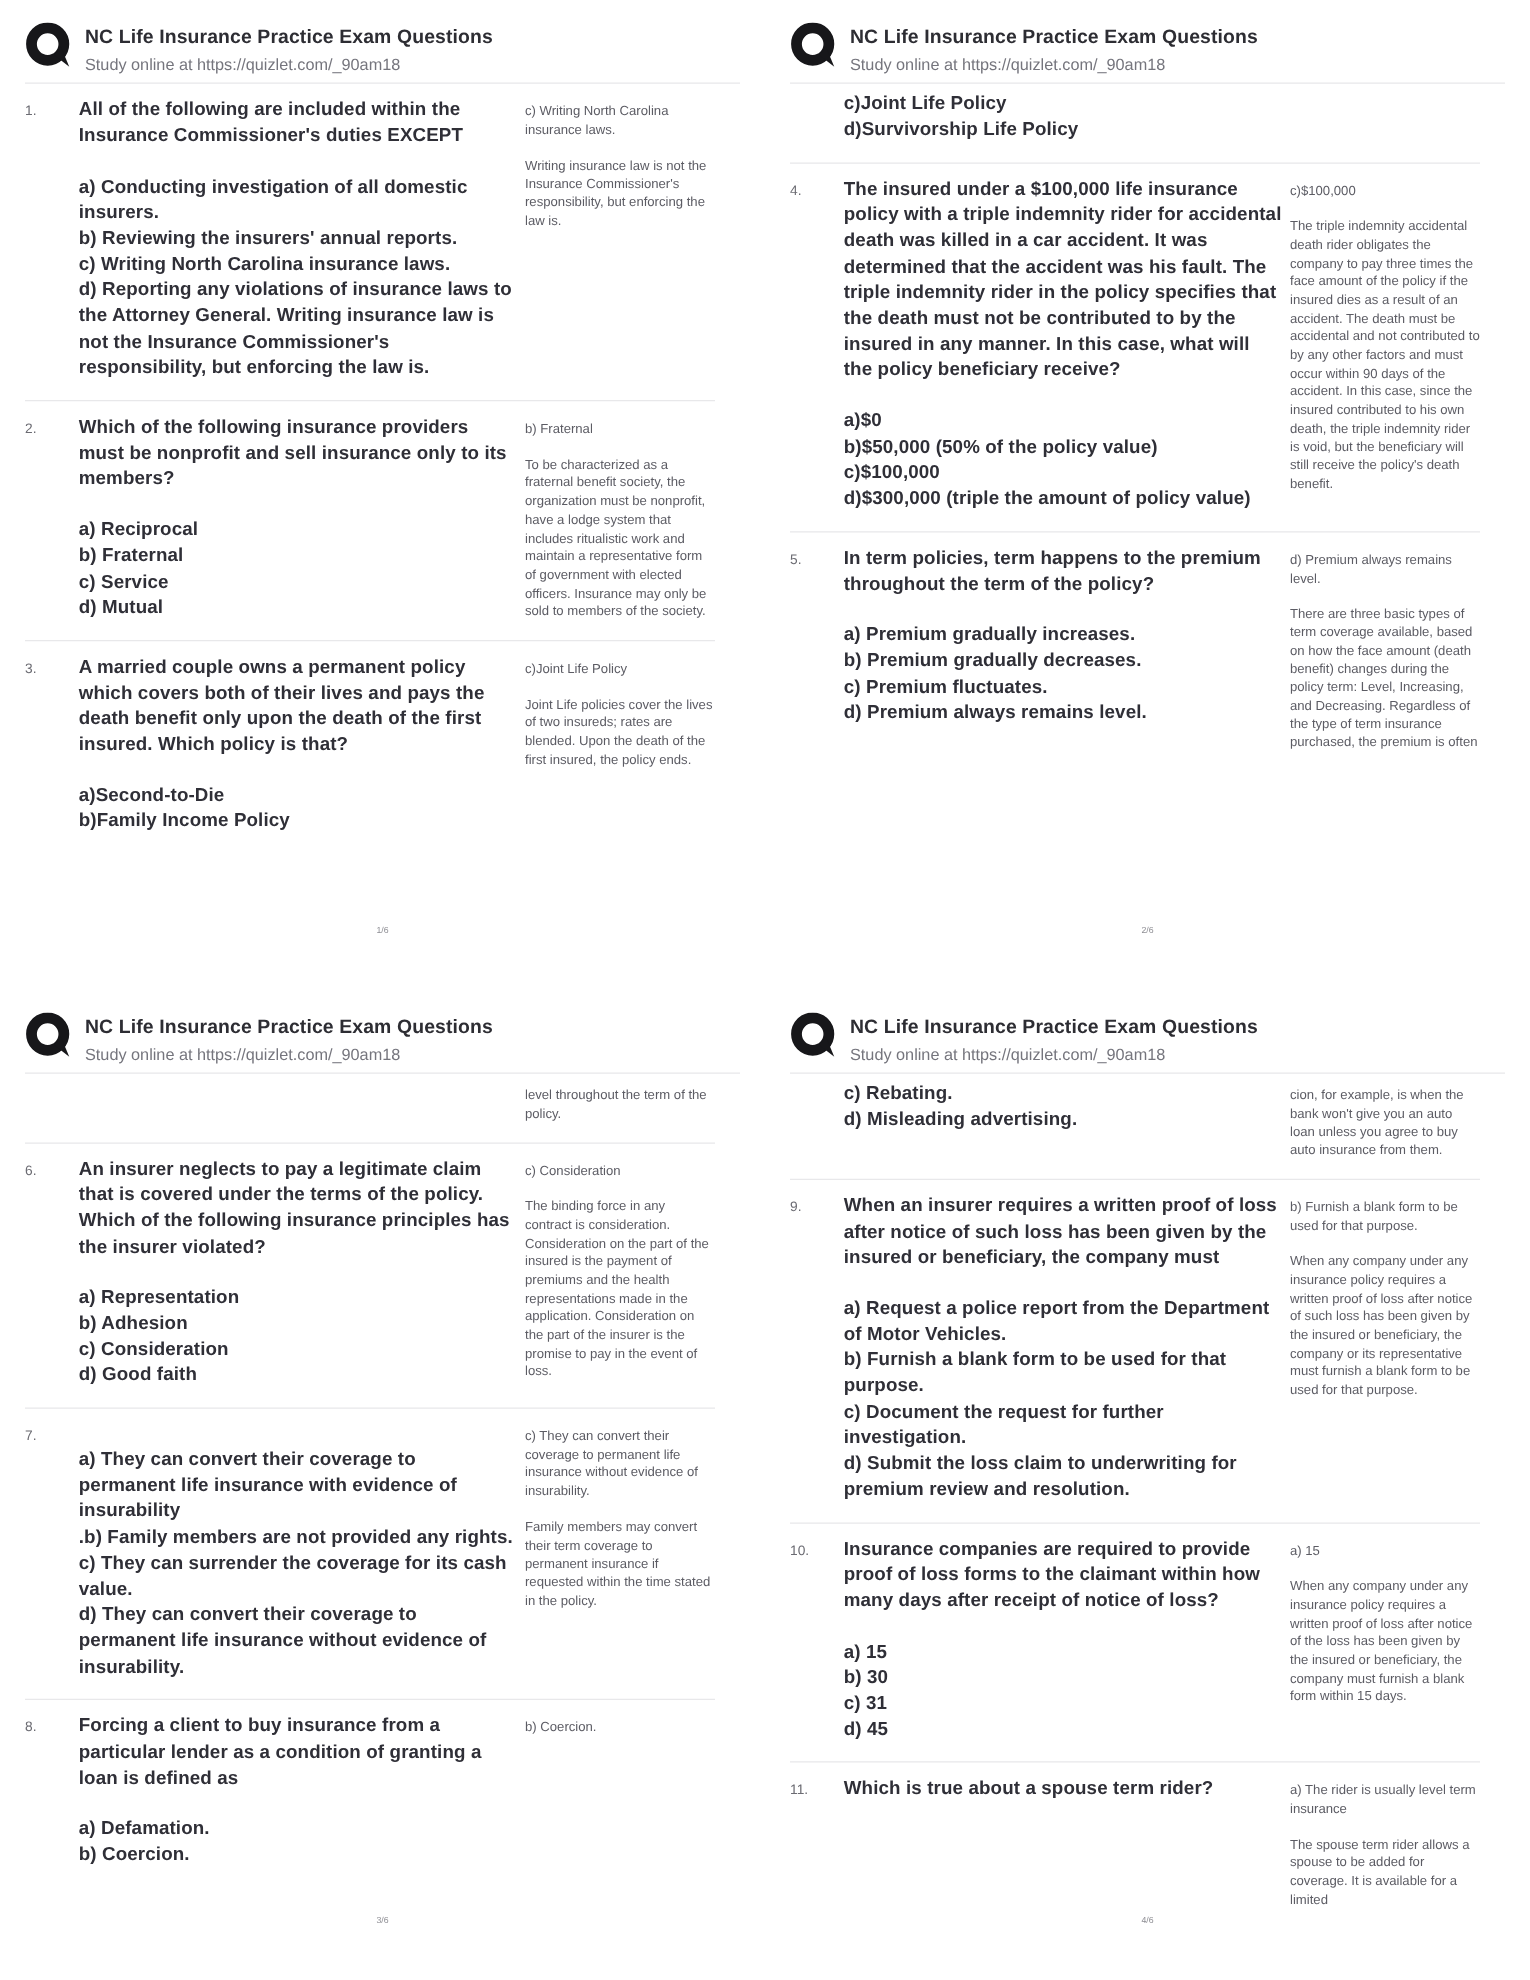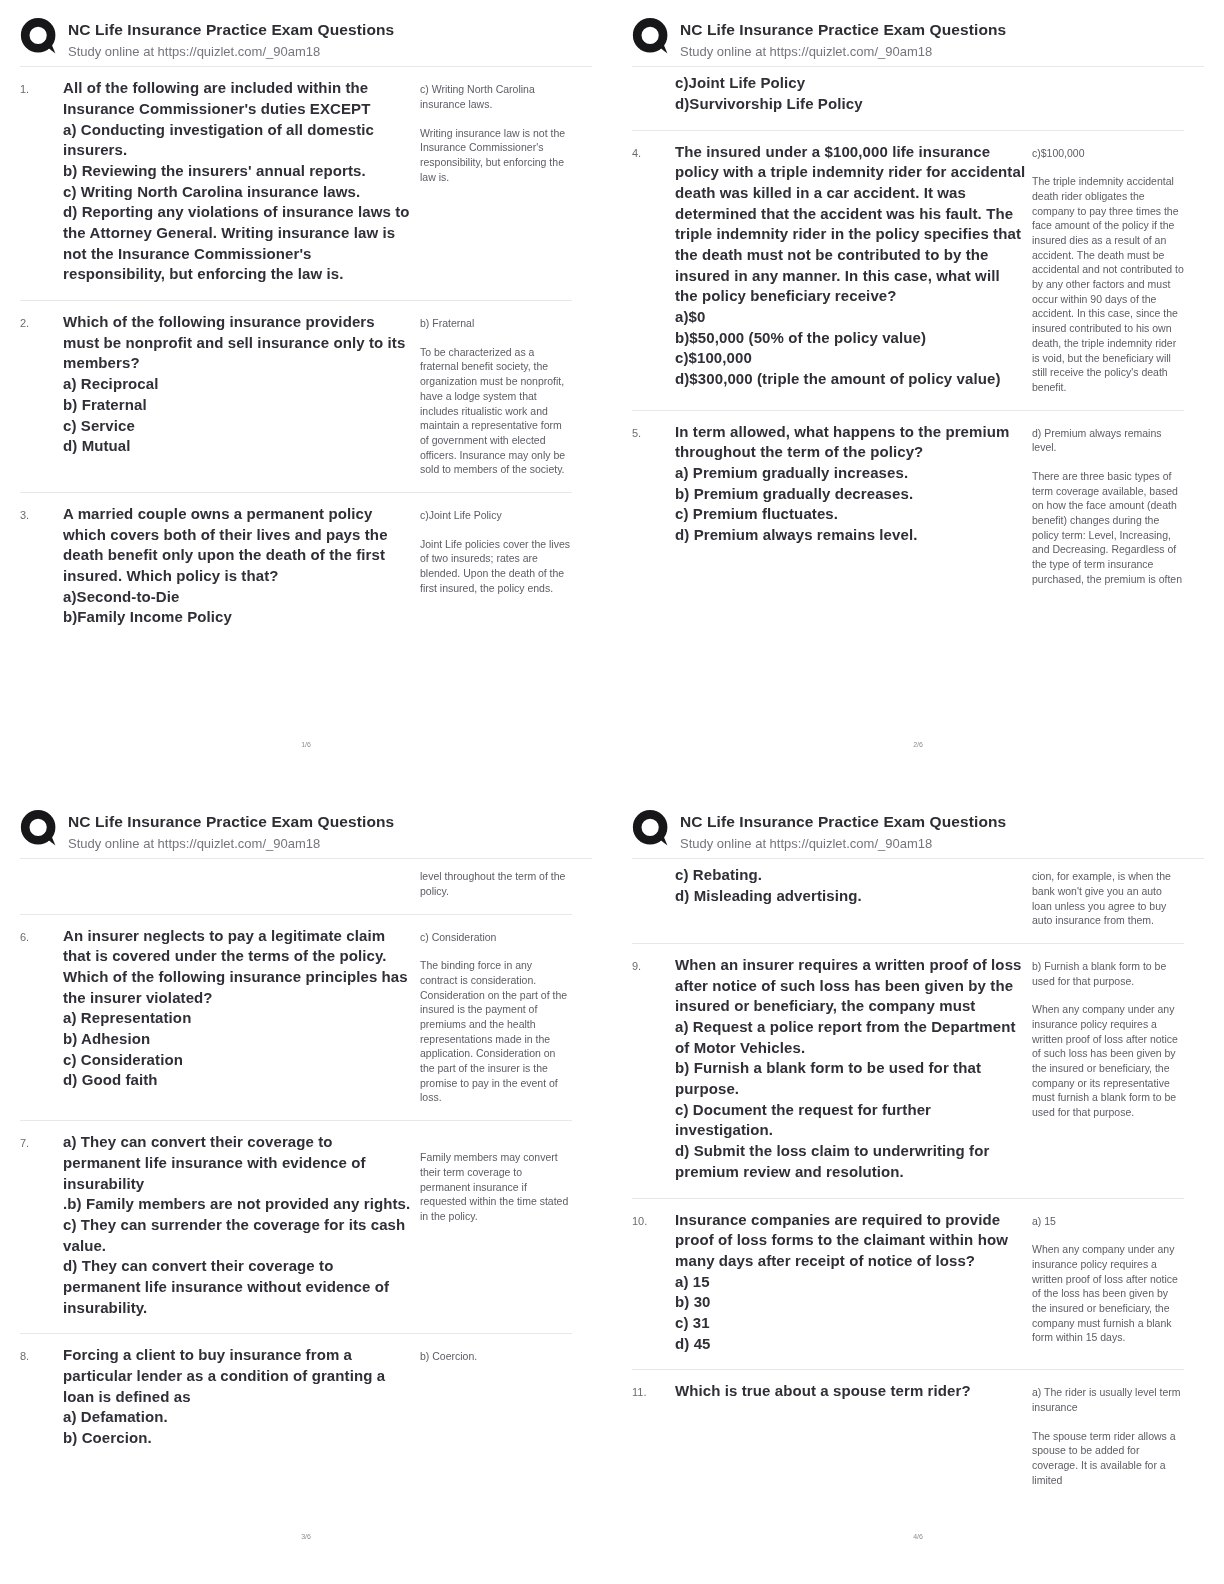--- a/index.html
+++ b/index.html
@@ -40,21 +40,21 @@
     padding:11px 0 15px 0;
   }
   .qa + .qa { border-top:1px solid #e8e8ea; }
   .qnum {
     font-size:11px; color:#6b6b72; padding-top:4px; line-height:1.4;
   }
   .qtext, .qopts {
     font-size:15px; font-weight:600; color:#2f2f37;
     line-height:1.38; white-space:pre-line; letter-spacing:0.1px;
   }
-  .qopts { }
+  .qopts { margin-top:20px; }
   .aside { padding-top:4px; }
   .ans, .expl {
     font-size:10.5px; color:#5c5c64; line-height:1.4; white-space:pre-line;
   }
   .expl { margin-top:14px; }
   .cont { padding-top:6px; }
   .cont .qopts { margin-top:0; }
   .cont .expl { margin-top:0; }
   .footer {
     position:absolute; bottom:44px; left:0; right:0;
@@ -160,21 +160,21 @@
       </div>
       <div class="aside">
         <div class="ans">c)$100,000</div>
         <div class="expl">The triple indemnity accidental death rider obligates the company to pay three times the face amount of the policy if the insured dies as a result of an accident. The death must be accidental and not contributed to by any other factors and must occur within 90 days of the accident. In this case, since the insured contributed to his own death, the triple indemnity rider is void, but the beneficiary will still receive the policy's death benefit.</div>
       </div>
     </section>
 
     <section class="qa">
       <div class="qnum">5.</div>
       <div>
-        <div class="qtext">In term allowed, what happens to the premium throughout the term of the policy?</div>
+        <div class="qtext">In term policies, term happens to the premium throughout the term of the policy?</div>
         <div class="qopts">a) Premium gradually increases.
 b) Premium gradually decreases.
 c) Premium fluctuates.
 d) Premium always remains level.</div>
       </div>
       <div class="aside">
         <div class="ans">d) Premium always remains level.</div>
         <div class="expl">There are three basic types of term coverage available, based on how the face amount (death benefit) changes during the policy term: Level, Increasing, and Decreasing. Regardless of the type of term insurance purchased, the premium is often</div>
       </div>
     </section>
@@ -220,20 +220,21 @@
 
     <section class="qa">
       <div class="qnum">7.</div>
       <div>
         <div class="qopts">a) They can convert their coverage to permanent life insurance with evidence of insurability
 .b) Family members are not provided any rights.
 c) They can surrender the coverage for its cash value.
 d) They can convert their coverage to permanent life insurance without evidence of insurability.</div>
       </div>
       <div class="aside">
+        <div class="ans">c) They can convert their coverage to permanent life insurance without evidence of insurability.</div>
         <div class="expl">Family members may convert their term coverage to permanent insurance if requested within the time stated in the policy.</div>
       </div>
     </section>
 
     <section class="qa">
       <div class="qnum">8.</div>
       <div>
         <div class="qtext">Forcing a client to buy insurance from a particular lender as a condition of granting a loan is defined as</div>
         <div class="qopts">a) Defamation.
 b) Coercion.</div>

